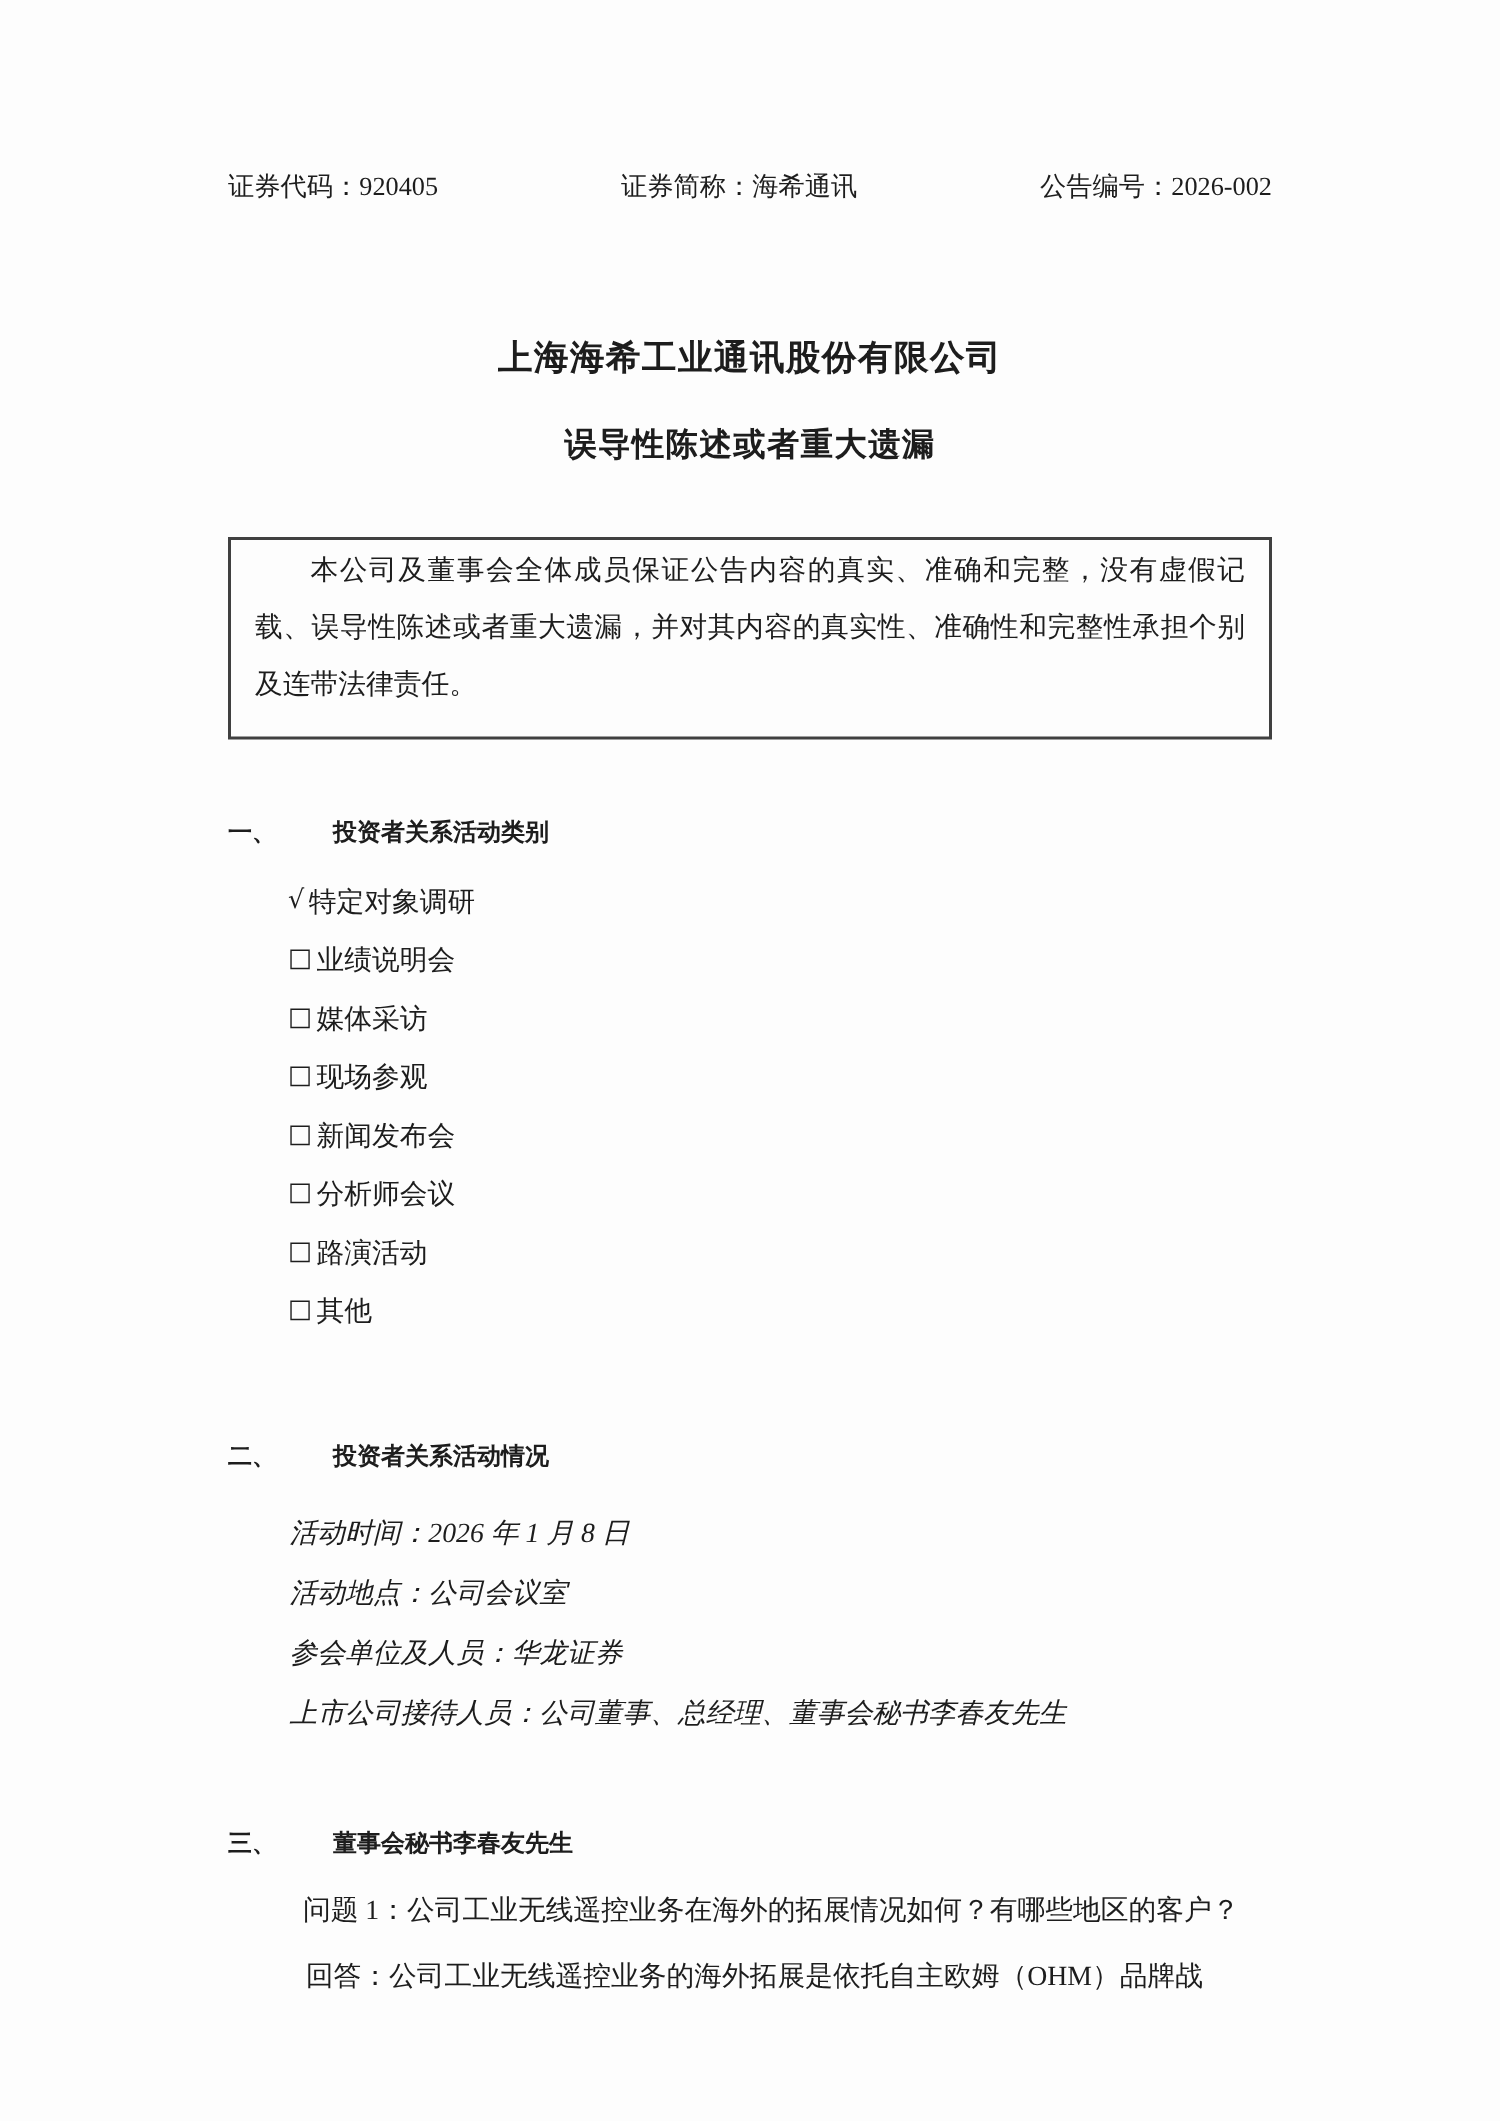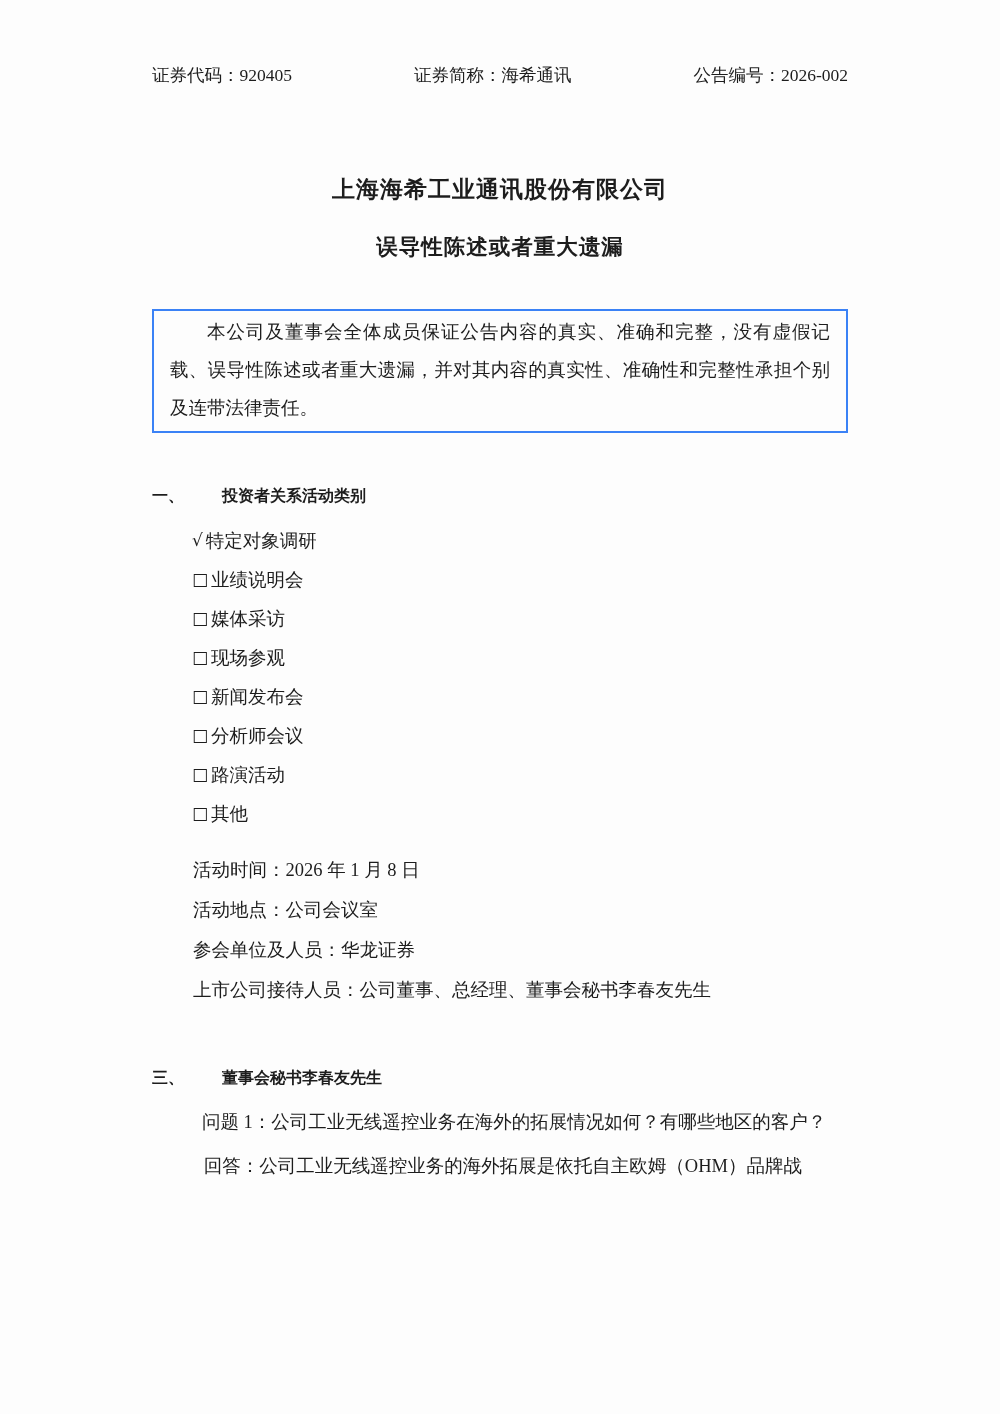--- a/index.html
+++ b/index.html
@@ -19,21 +19,21 @@
     height: 1414px;
     position: relative;
   }
   .content {
     padding: 0 152px;
   }
   
   .header-row {
     display: flex;
     justify-content: space-between;
-    padding-top: 63px;
+    padding-top: 112px;
     font-size: 17.5px;
     line-height: 24px;
   }
   
   .doc-title {
     margin-top: 88px;
     text-align: center;
     font-size: 23px;
     font-weight: bold;
     letter-spacing: 1px;
@@ -43,22 +43,22 @@
     margin-top: 28px;
     text-align: center;
     font-size: 21.5px;
     font-weight: bold;
     letter-spacing: 1px;
     line-height: 28px;
   }
   
   .disclaimer-box {
     margin-top: 48px;
-    border: 2px solid #3b82f6;
-    padding: 2px 16px 4px 16px;
+    border: 2px solid #404040;
+    padding: 2px 16px 15px 16px;
     font-size: 18.5px;
     line-height: 38px;
     text-align: justify;
     text-indent: 2em;
   }
   
   .sec-heading {
     font-size: 16px;
     font-weight: bold;
     line-height: 26px;
@@ -90,20 +90,21 @@
   
   .info-lines {
     margin-top: 16px;
     margin-left: 41px;
     font-size: 18.5px;
   }
   .info-line {
     height: 40px;
     display: flex;
     align-items: center;
+    font-style: italic;
   }
   
   .qa-question {
     margin: 12px 0 0 0;
     font-size: 18.5px;
     font-weight: normal;
     line-height: 39px;
     text-indent: 2.7em;
     text-align: justify;
   }
@@ -166,20 +167,23 @@
       <div class="check-item">
         <span class="check-mark">□</span>
         <span>路演活动</span>
       </div>
       <div class="check-item">
         <span class="check-mark">□</span>
         <span>其他</span>
       </div>
     </div>
 
+    <div class="sec-heading sec-2">
+      <span class="sec-num">二、</span><span>投资者关系活动情况</span>
+    </div>
 
     <div class="info-lines">
       <div class="info-line">活动时间：2026 年 1 月 8 日</div>
       <div class="info-line">活动地点：公司会议室</div>
       <div class="info-line">参会单位及人员：华龙证券</div>
       <div class="info-line">上市公司接待人员：公司董事、总经理、董事会秘书李春友先生</div>
     </div>
 
     <div class="sec-heading sec-3">
       <span class="sec-num">三、</span><span>董事会秘书李春友先生</span>

